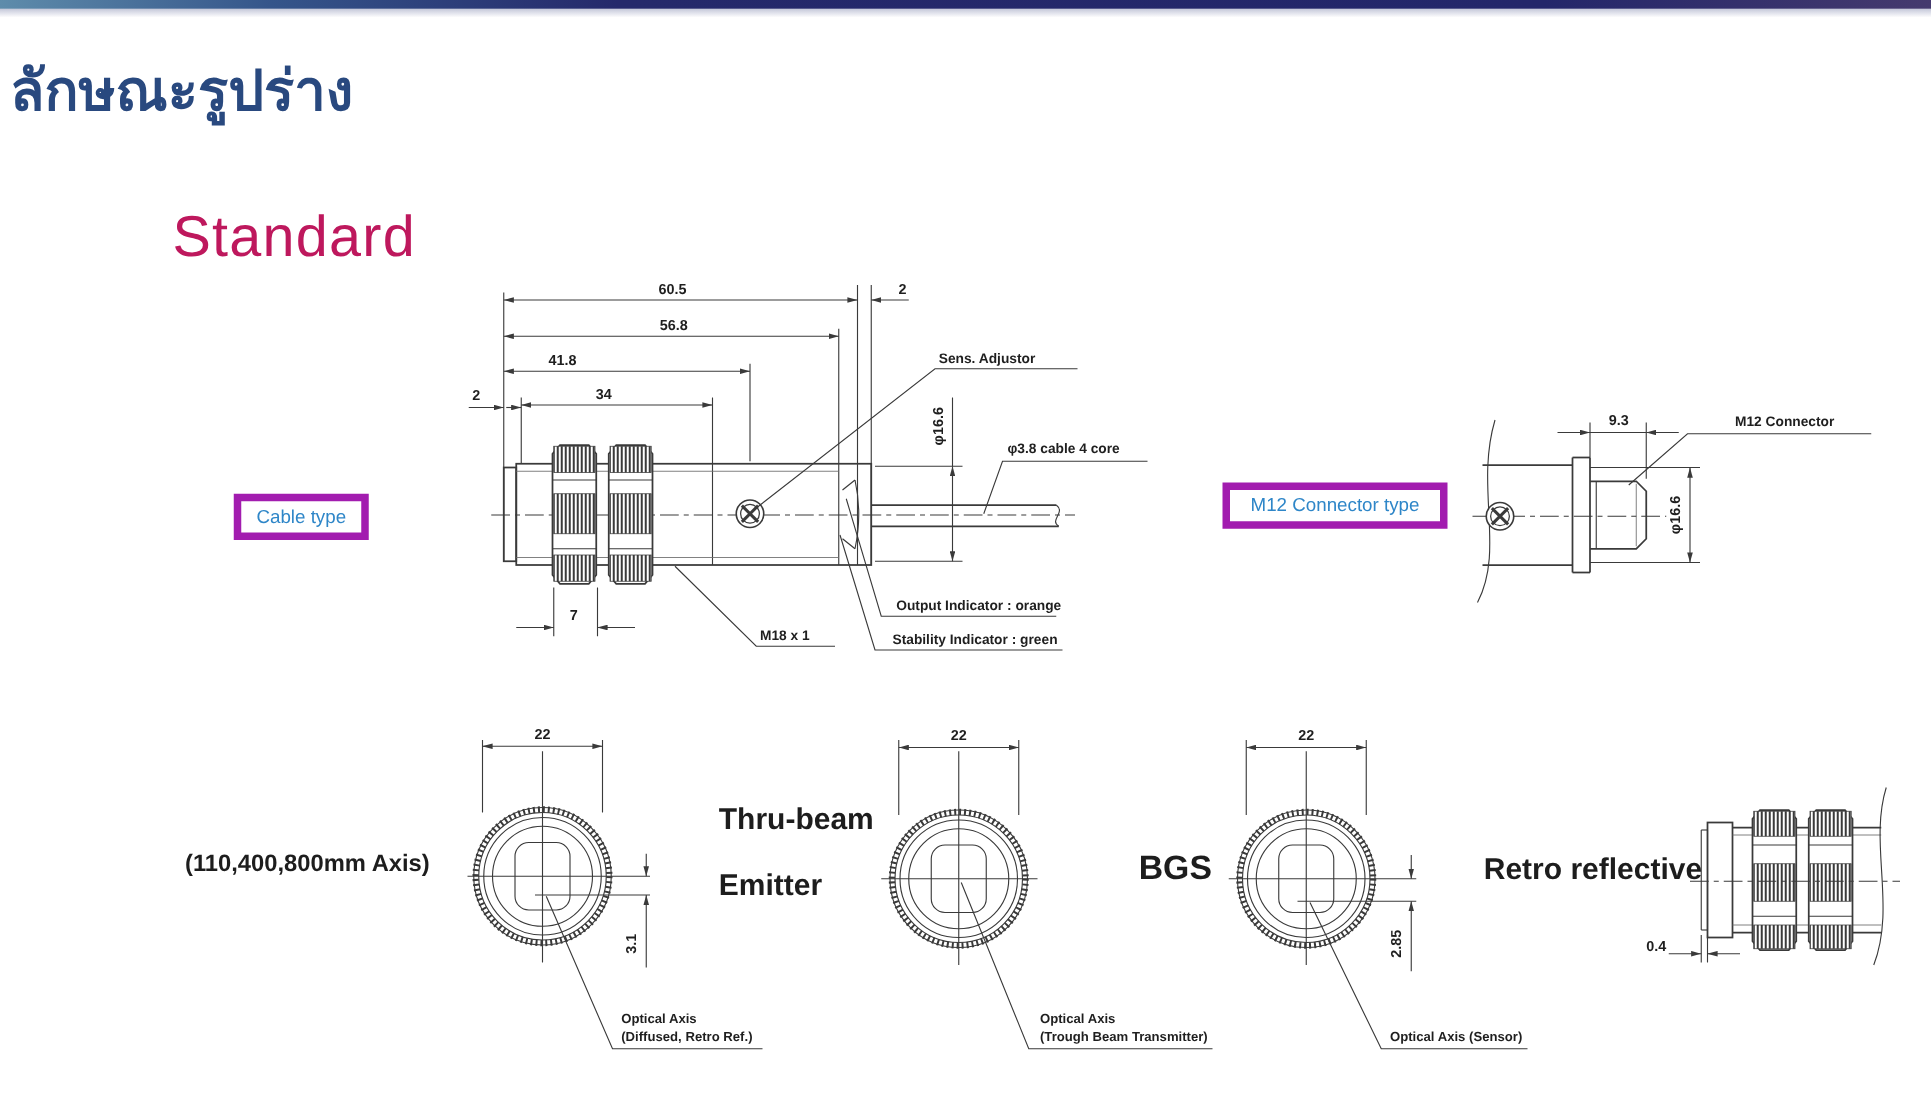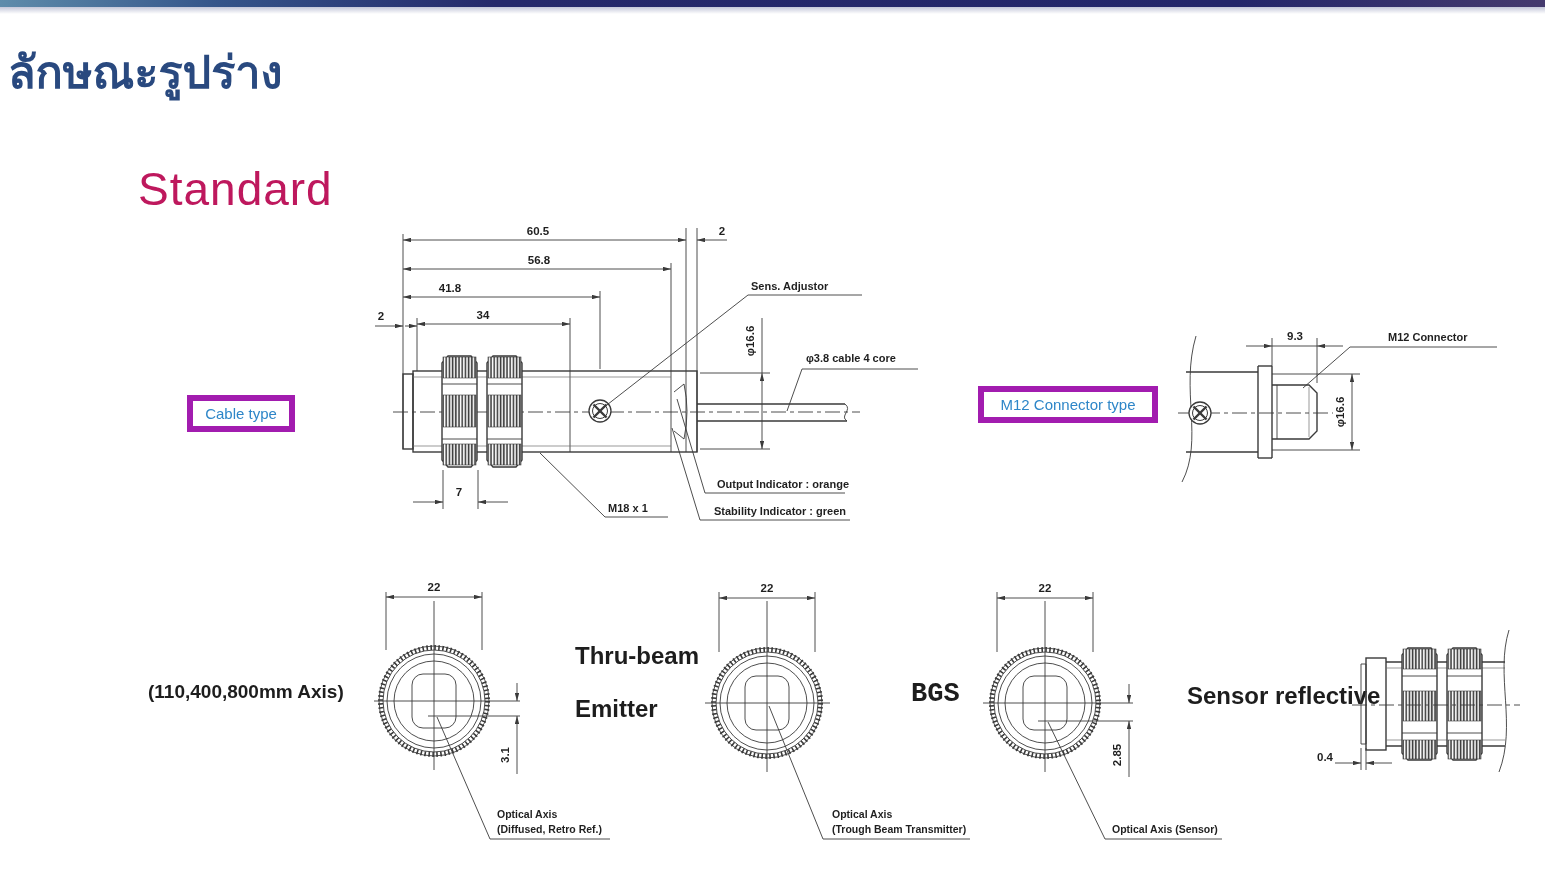--- a/index.html
+++ b/index.html
@@ -44,22 +44,22 @@
   <div class="tagbox" id="tag-cable">
     <span>Cable type</span>
   </div>
   <div class="tagbox" id="tag-m12">
     <span>M12 Connector type</span>
   </div>
 
   <div class="prod" style="left:148px;top:681px;font-size:19px;">(110,400,800mm Axis)</div>
   <div class="prod" style="left:575px;top:642px;font-size:24px;">Thru-beam</div>
   <div class="prod" style="left:575px;top:695px;font-size:24px;">Emitter</div>
-  <div class="prod" style="left:911px;top:679px;font-size:27px;font-family:Liberation Mono, monospace;">BGS</div>
-  <div class="prod" style="left:1187px;top:682px;font-size:24px;">Sensor reflective</div>
+  <div class="prod" style="left:911px;top:679px;font-size:27px;">BGS</div>
+  <div class="prod" style="left:1187px;top:682px;font-size:24px;">Retro reflective</div>
 
   <svg width="1545" height="880" viewBox="0 0 1545 880">
     <defs>
       <marker id="arw" viewBox="0 0 9 5" refX="9" refY="2.5" markerWidth="9" markerHeight="5" orient="auto-start-reverse">
         <path d="M0,0L9,2.5L0,5Z" fill="#3a3a3a"></path>
       </marker>
       <pattern id="kn" width="3.2" height="6" patternUnits="userSpaceOnUse">
         <rect width="3.2" height="6" fill="#fff"></rect>
         <rect x="0.6" width="1.6" height="6" fill="#3a3a3a"></rect>
       </pattern>

